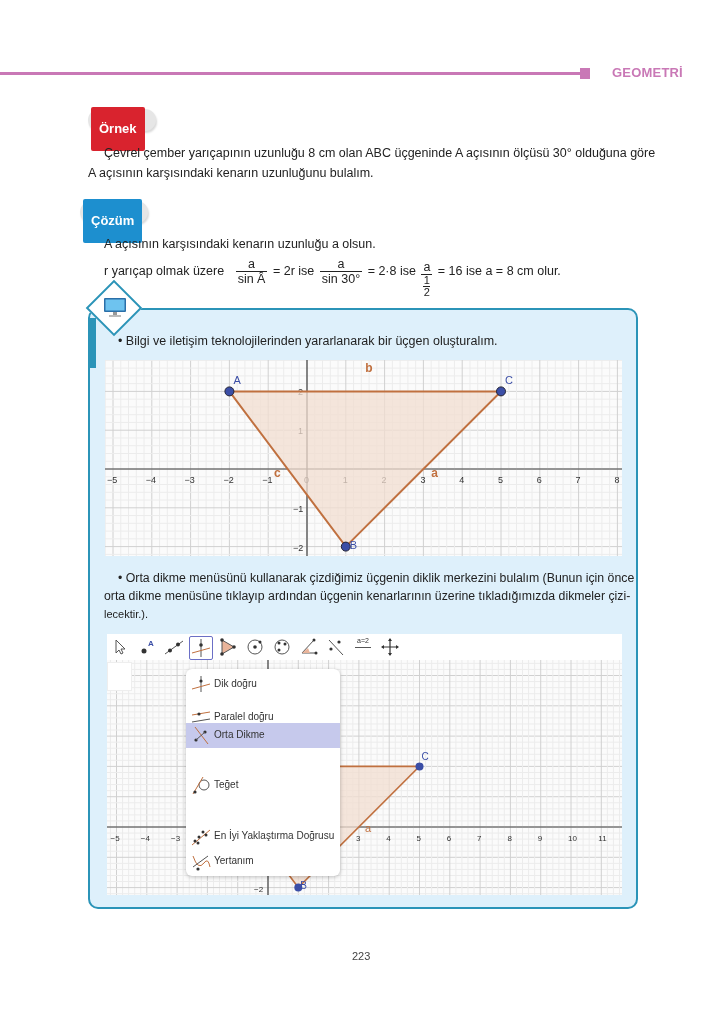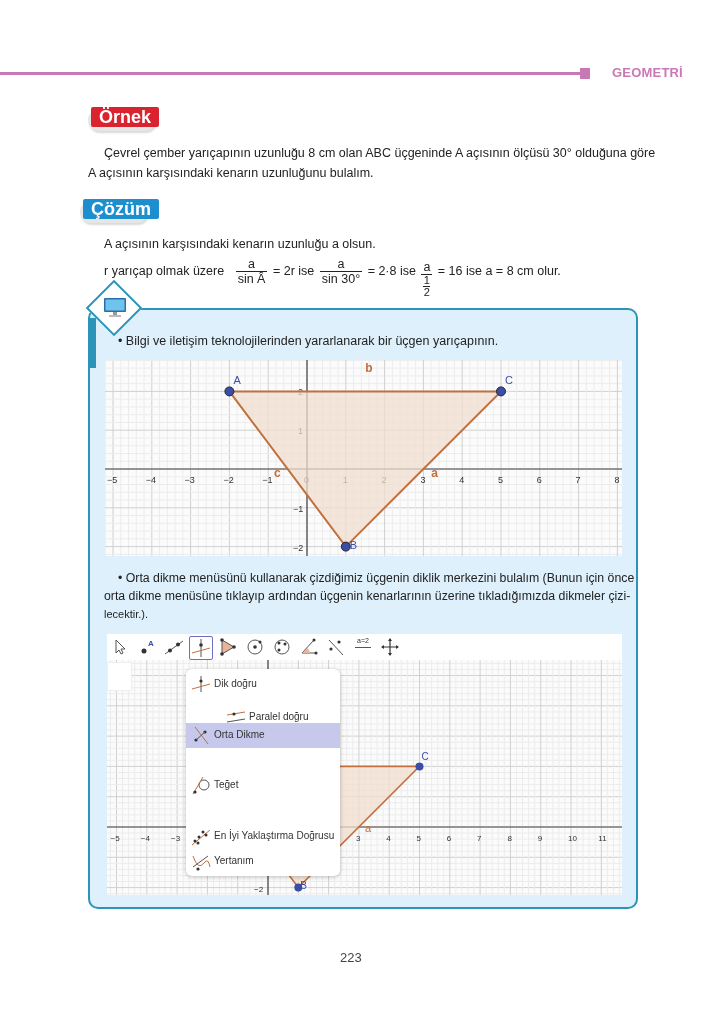--- a/index.html
+++ b/index.html
@@ -1,21 +1,21 @@
 <!DOCTYPE html>
 <html><head>
 <meta charset="utf-8">
 <style>
   html,body{margin:0;padding:0;background:#fff;}
   body{width:725px;height:1024px;position:relative;overflow:hidden;font-family:"Liberation Sans",sans-serif;color:#222;}
   .hdr-line{position:absolute;left:0;top:72px;width:580px;height:3px;background:#c978b6;}
   .hdr-sq{position:absolute;left:580px;top:68px;width:10px;height:11px;background:#c978b6;}
   .hdr-title{position:absolute;left:596px;top:65px;font-size:13px;font-weight:bold;color:#c978b6;letter-spacing:0.2px;margin-left:16px;}
   .tag{position:absolute;height:22px;border-radius:11px;background:#e6e6e6;box-shadow:1px 2px 2px rgba(0,0,0,0.15);}
-  .tag .in{position:absolute;left:3px;top:-2px;height:20px;padding:0 8px;color:#fff;font-weight:bold;font-size:18px;line-height:20px;border-radius:2px;}
+  .tag .in{position:absolute;left:3px;top:-2px;height:20px;padding:12px 8px;color:#fff;font-weight:bold;font-size:13px;line-height:20px;border-radius:2px;}
   .tag.ornek{left:88px;top:109px;width:68px;}
   .tag.ornek .in{background:#d9232e;}
   .tag.cozum{left:80px;top:201px;width:68px;}
   .tag.cozum .in{background:#1d8fcf;}
   .p{position:absolute;font-size:12.5px;line-height:20px;color:#222;}
   .frac{display:inline-block;vertical-align:middle;text-align:center;margin:0 2px;}
   .frac .n{display:block;border-bottom:1px solid #222;padding:0 2px;line-height:13px;}
   .frac .d{display:block;line-height:14px;padding:0 2px;}
   .eq{position:absolute;left:104px;top:253px;font-size:12.5px;white-space:nowrap;}
   .card{position:absolute;left:88px;top:308px;width:550px;height:601px;background:#def0fb;border:2px solid #2b94b8;border-radius:10px;box-sizing:border-box;}
@@ -24,21 +24,21 @@
   .mon{position:absolute;left:103px;top:297px;width:24px;height:22px;}
   .graph{position:absolute;background:#fbfbfb;}
   .menu{position:absolute;left:186px;top:669px;width:154px;height:207px;background:#fff;border-radius:6px;box-shadow:0 1px 4px rgba(0,0,0,0.25);}
   .mi{position:absolute;left:0;width:154px;height:25px;font-size:10px;color:#333;}
   .mi .lbl{position:absolute;left:28px;top:6px;white-space:nowrap;}
   .mi.sel{background:#c6c9ec;}
   .mi svg{position:absolute;left:4px;top:2px;}
   .toolbar{position:absolute;left:107px;top:634px;width:515px;height:26px;}
   .tb{position:absolute;top:2px;width:22px;height:22px;}
   .tb.sel{border:1px solid #6b6fc6;border-radius:2px;background:#fff;}
-  .pg{position:absolute;left:340px;top:950px;font-size:13px;color:#444;}
+  .pg{position:absolute;left:352px;top:950px;font-size:11px;color:#444;}
 </style>
 </head>
 <body>
 
 <div class="hdr-line"></div>
 <div class="hdr-sq"></div>
 <div class="hdr-title">GEOMETRİ</div>
 
 <div class="tag ornek">
     <div class="in">Örnek</div>
@@ -66,21 +66,21 @@
 <div class="card"></div>
 <div class="card-tab"></div>
 <div class="diamond"></div>
 <svg class="mon" viewBox="0 0 24 22">
   <rect x="1" y="1" width="22" height="14" rx="1" fill="#2a6fa8"></rect>
   <rect x="2.5" y="2.5" width="19" height="11" fill="#6ec3ef"></rect>
   <rect x="10" y="15" width="4" height="3" fill="#999"></rect>
   <rect x="6" y="18" width="12" height="2" fill="#bbb"></rect>
 </svg>
 
-<div class="p" style="left:118px;top:331px;">• Bilgi ve iletişim teknolojilerinden yararlanarak bir üçgen yarıçapının.</div>
+<div class="p" style="left:118px;top:331px;">• Bilgi ve iletişim teknolojilerinden yararlanarak bir üçgen oluşturalım.</div>
 
 <svg class="graph" style="left:105px;top:360px;" width="517" height="196" id="g1">
     <line x1="0.2400000000000091" y1="0" x2="0.2400000000000091" y2="196" stroke="#ececec" stroke-width="1"></line>
     <line x1="8.000000000000028" y1="0" x2="8.000000000000028" y2="196" stroke="#d0d0d0" stroke-width="1"></line>
     <line x1="15.76000000000002" y1="0" x2="15.76000000000002" y2="196" stroke="#ececec" stroke-width="1"></line>
     <line x1="23.52000000000001" y1="0" x2="23.52000000000001" y2="196" stroke="#ececec" stroke-width="1"></line>
     <line x1="31.28000000000003" y1="0" x2="31.28000000000003" y2="196" stroke="#ececec" stroke-width="1"></line>
     <line x1="39.04000000000002" y1="0" x2="39.04000000000002" y2="196" stroke="#ececec" stroke-width="1"></line>
     <line x1="46.80000000000001" y1="0" x2="46.80000000000001" y2="196" stroke="#d0d0d0" stroke-width="1"></line>
     <line x1="54.56" y1="0" x2="54.56" y2="196" stroke="#ececec" stroke-width="1"></line>
@@ -410,21 +410,21 @@
 
 <div class="menu" id="menu">
     <div class="mi" style="top: 3px;">
       <svg width="22" height="21" viewBox="0 0 22 21">
         <line x1="11" y1="2" x2="11" y2="18" stroke="#555"></line>
         <line x1="2" y1="15" x2="20" y2="10" stroke="#c0703f"></line>
         <circle cx="11" cy="7" r="1.6" fill="#333"></circle>
       </svg>
       <span class="lbl">Dik doğru</span>
     </div>
-    <div class="mi" style="top: 36px; margin-left: 35px;">
+    <div class="mi" style="top: 36px;">
       <svg width="22" height="21" viewBox="0 0 22 21">
         <line x1="2" y1="8" x2="20" y2="5" stroke="#c0703f"></line>
         <line x1="2" y1="15" x2="20" y2="12" stroke="#555"></line>
         <circle cx="9" cy="7" r="1.6" fill="#333"></circle>
       </svg>
       <span class="lbl">Paralel doğru</span>
     </div>
     <div class="mi sel" style="top: 53.6px;">
       <svg width="22" height="21" viewBox="0 0 22 21">
         <line x1="5" y1="2" x2="18" y2="19" stroke="#c0703f"></line>

